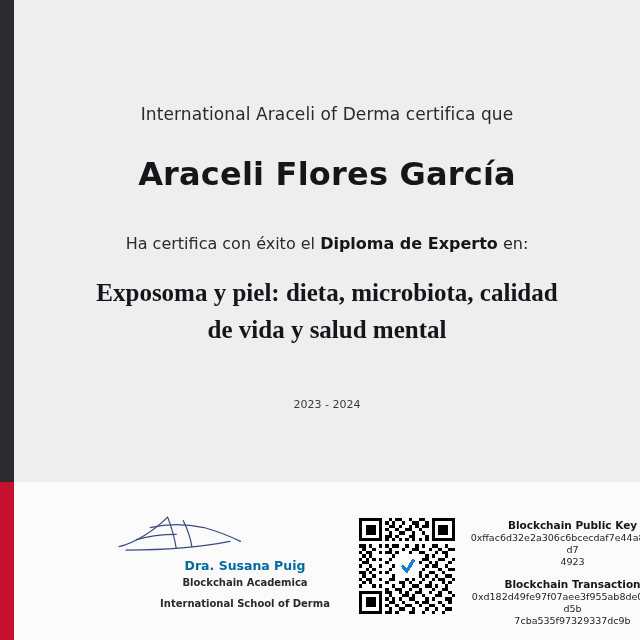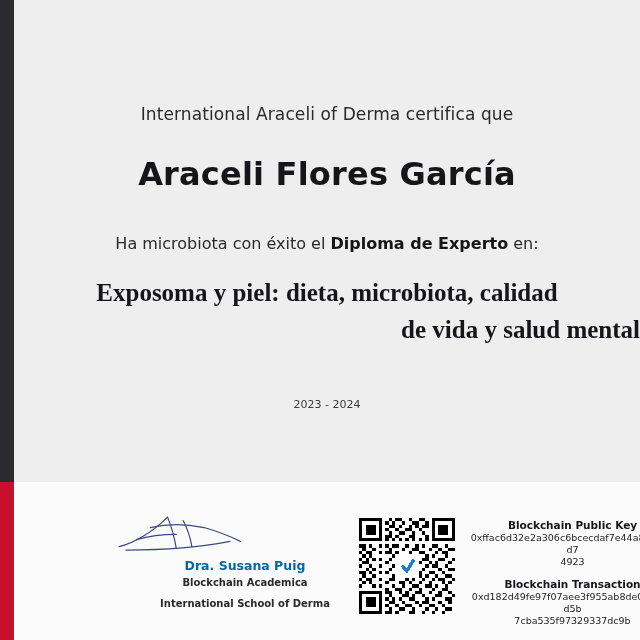--- a/index.html
+++ b/index.html
@@ -100,21 +100,21 @@
     position: absolute;
     top: 274px;
     width: 100%;
     font-size: 25px;
     font-weight: bold;
     line-height: 37px;
     color: #15151a;
     white-space: nowrap;
     font-family: Liberation Serif, serif;
   }
-  .course-title .l2 { white-space: nowrap; text-align: right; }
+  .course-title .l2 { white-space: nowrap; }
 
   .years {
     position: absolute;
     top: 398px;
     width: 100%;
     font-size: 11px;
     color: #3a3a40;
   }
 
   
@@ -203,21 +203,21 @@
   <div class="left-bar-red"></div>
 
   <div class="body-panel">
     <div class="content">
 
       <div class="line-certifies">International Araceli of Derma certifica que</div>
 
       <div class="recipient-name">Araceli Flores García</div>
 
       <div class="line-completed">
-        <span>Ha microbiota con éxito el </span><b>Diploma de Experto</b><span> en:</span>
+        <span>Ha certifica con éxito el </span><b>Diploma de Experto</b><span> en:</span>
       </div>
 
       <div class="course-title">
         <div class="l1">Exposoma y piel: dieta, microbiota, calidad</div>
         <div class="l2">de vida y salud mental</div>
       </div>
 
       <div class="years">2023 - 2024</div>
     </div>
   </div>

